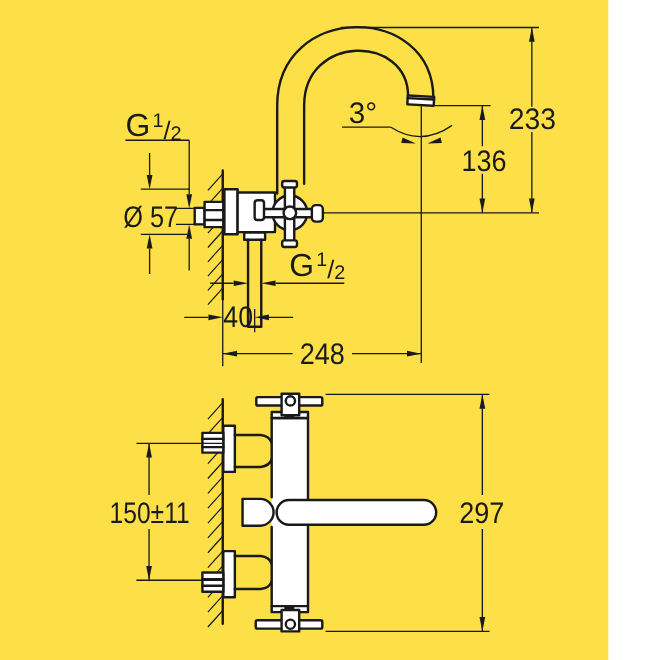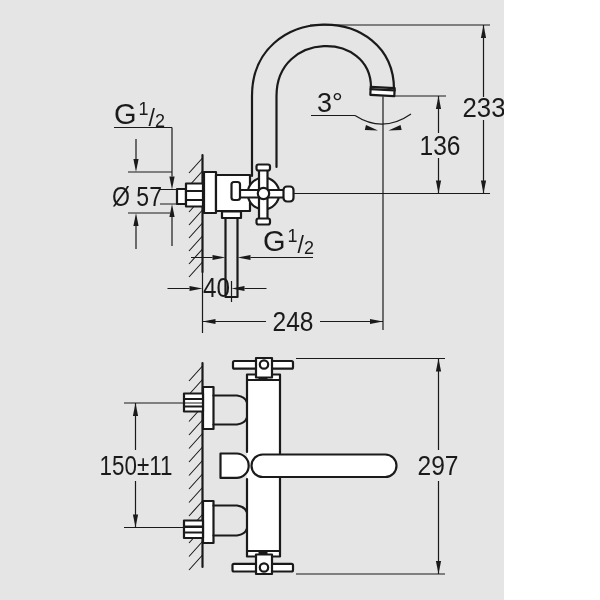--- a/index.html
+++ b/index.html
@@ -1,16 +1,16 @@
 <!DOCTYPE html>
 <html><head>
 <meta charset="utf-8">
 <style>
   html,body{margin:0;padding:0;background:#fff;}
-  .canvas{position:relative;width:504px;height:600px;background:#e5e5e5;overflow:hidden;}
+  .canvas{position:relative;width:553px;height:600px;background:#fde047;overflow:hidden;}
   svg{display:block;}
   .geo{stroke:#1a1a1a;stroke-width:2.2;fill:none;stroke-linecap:round;stroke-linejoin:round;}
   .geow{stroke:#1a1a1a;stroke-width:2.2;fill:#ffffff;stroke-linejoin:round;}
   .thin{stroke:#1a1a1a;stroke-width:1.2;fill:none;stroke-linecap:butt;}
   .hatch{stroke:#1a1a1a;stroke-width:1.1;fill:none;stroke-linecap:butt;}
   .arrow{fill:#1a1a1a;stroke:none;}
   .blackfill{fill:#1a1a1a;stroke:none;}
   .dimtext{font-family:"Liberation Sans","DejaVu Sans",sans-serif;fill:#1a1a1a;font-size:27px;}
   .dimtext-mid{text-anchor:middle;}
   .gtext{font-family:"Liberation Sans","DejaVu Sans",sans-serif;fill:#1a1a1a;font-size:29px;}

